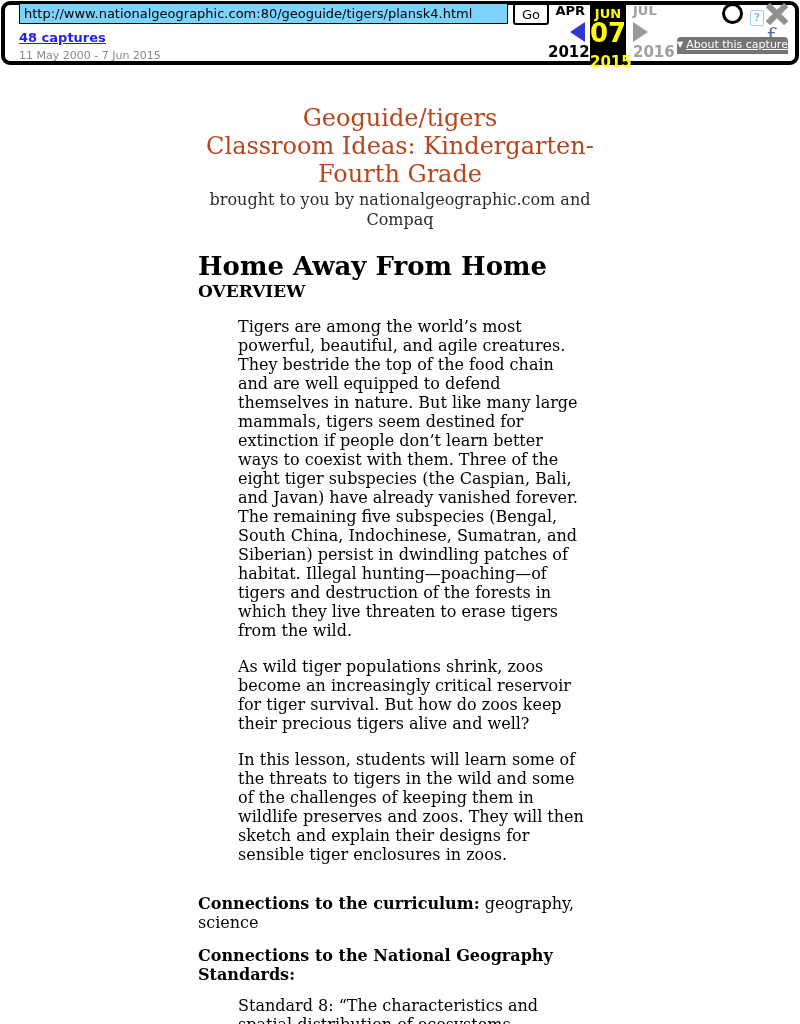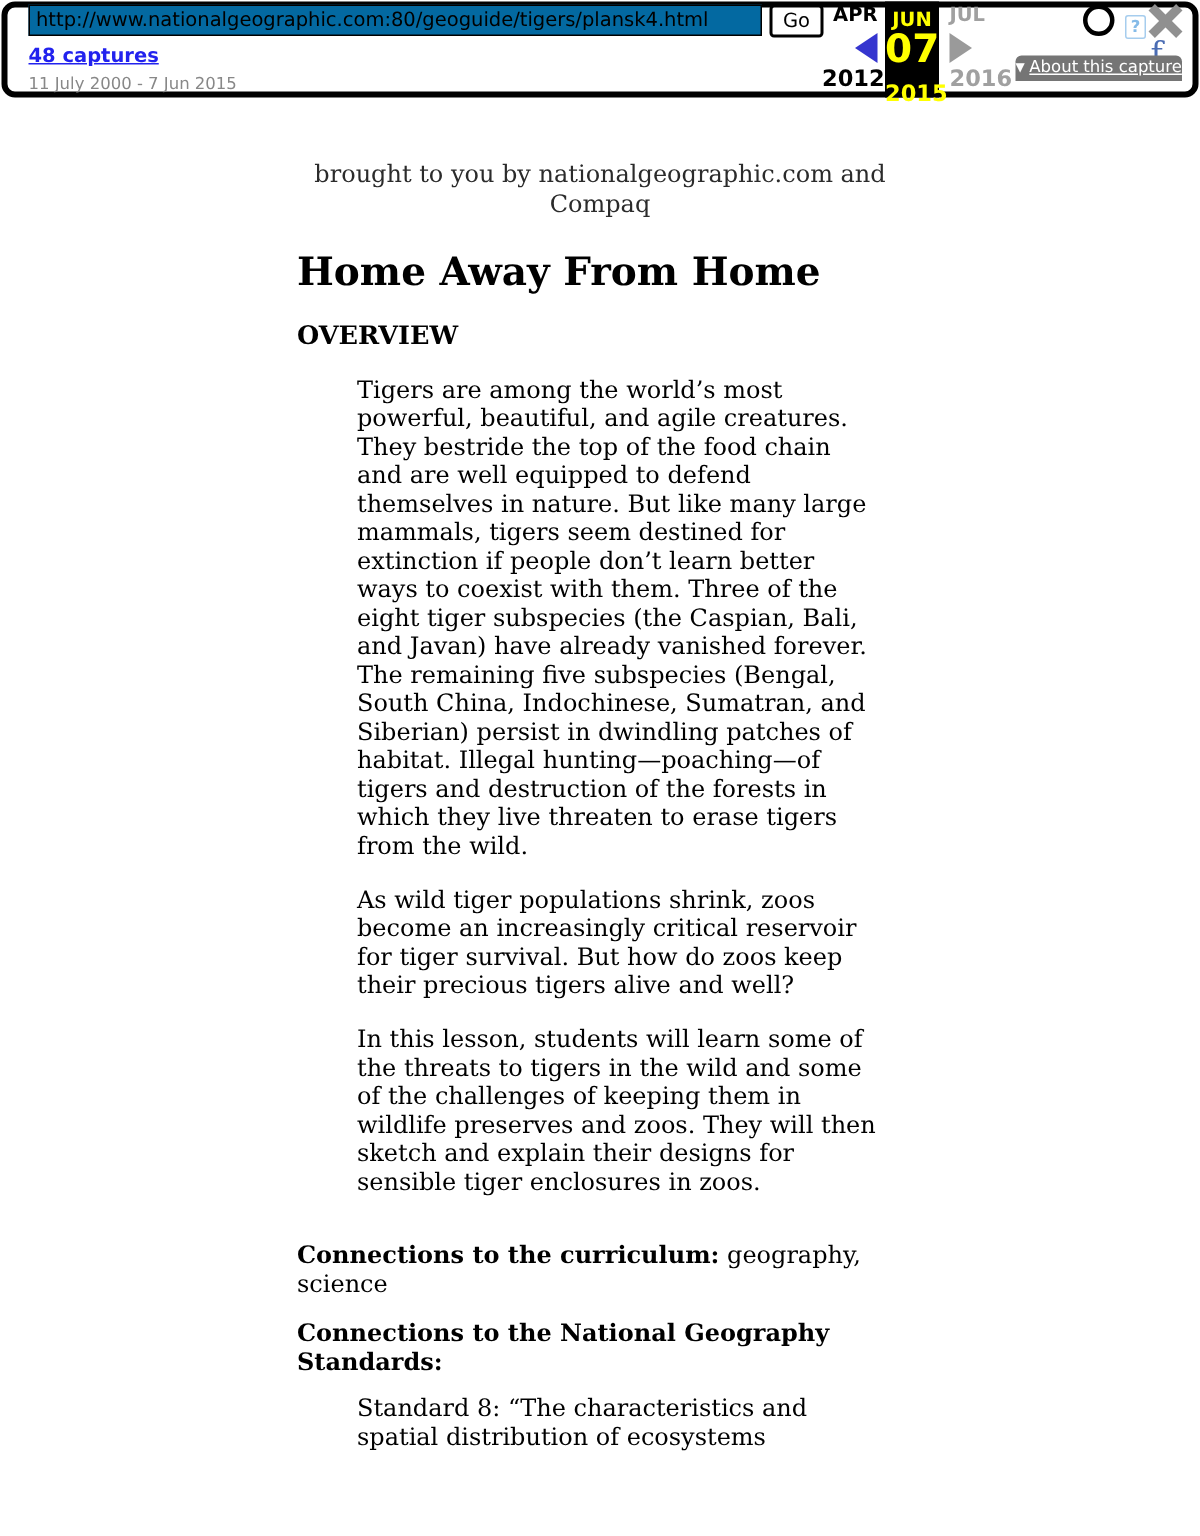--- a/index.html
+++ b/index.html
@@ -7,21 +7,21 @@
     width:800px;height:1024px;overflow:hidden;background:#fff;position:relative;
     font-family:"DejaVu Sans","Liberation Sans",sans-serif;
   }
   
   .wb-toolbar{
     position:absolute;left:1px;top:1px;width:798px;height:64px;box-sizing:border-box;
     border:4px solid #000;border-radius:9px;background:#fff;z-index:10;
   }
   .url-input{
     position:absolute;left:14px;top:-2px;width:489px;height:21px;box-sizing:border-box;
-    border:1px solid #000;background:#0369a1;font:13px "DejaVu Sans",sans-serif;
+    border:1px solid #000;background:#7dd3fc;font:13px "DejaVu Sans",sans-serif;
     padding:1px 4px;color:#000;
   }
   .go-btn{
     position:absolute;left:508px;top:-2px;width:36px;height:22px;box-sizing:border-box;
     border:2px solid #000;border-radius:3px;background:#fff;
     font:13px "DejaVu Sans",sans-serif;color:#000;padding:0;cursor:pointer;
   }
   .captures-link{
     position:absolute;left:14px;top:25px;font-size:13px;font-weight:bold;
     color:#2222ee;text-decoration:underline;cursor:pointer;
@@ -67,36 +67,36 @@
   .about-tab .caret{font-size:8px;vertical-align:1px;margin-right:3px;}
   .about-tab .lbl{text-decoration:underline;}
   
   .page-content{
     position:relative;width:404px;margin:0 auto;padding-top:104px;
     font-family:"DejaVu Serif","Liberation Serif",serif;color:#000;
   }
   .page-title{font-size:24px;line-height:28px;text-align:center;color:#b5461e;}
   .page-subtitle{font-size:16px;line-height:19.5px;text-align:center;color:#2b2b2b;margin-top:2px;}
   .main-heading{font-size:26px;line-height:30px;font-weight:bold;margin:22px 0 0;}
-  .overview-label{font-size:17px;font-weight:bold;margin-top:17px;}
+  .overview-label{font-size:17px;font-weight:bold;}
   .body-quote{margin:16px 0 0 40px;width:347px;font-size:16px;line-height:19px;}
   .body-quote p{margin:12px 0 17px;}
   .connections{margin:30px 0 0;font-size:16px;line-height:19px;}
   .connections .label{font-weight:bold;}
   .standards-label{margin:14px 0 0;font-size:16px;font-weight:bold;line-height:19px;}
   .standard-quote{margin:12px 0 0 40px;width:347px;font-size:16px;line-height:19px;}
 </style>
 </head>
 <body>
 
 <div class="wb-toolbar">
   <input class="url-input" value="http://www.nationalgeographic.com:80/geoguide/tigers/plansk4.html" style="">
   <button class="go-btn">Go</button>
   <a class="captures-link">48 captures</a>
-  <div class="date-range">11 July 2000 - 7 Jun 2015</div>
+  <div class="date-range">11 May 2000 - 7 Jun 2015</div>
 
   <div class="prev-month">APR</div>
   <div class="prev-arrow"></div>
   <div class="prev-year">2012</div>
 
   <div class="current-col">
     <div class="cur-month">JUN</div>
     <div class="cur-day">07</div>
     <div class="cur-year">2015</div>
   </div>
@@ -111,20 +111,25 @@
     <i class="a"></i>
       <i class="b"></i>
   </div>
   <div class="fb-icon">f</div>
   <div class="about-tab">
     <span class="caret">▼</span><span class="lbl">About this capture</span>
   </div>
 </div>
 
 <div class="page-content">
+  <div class="page-title">
+    <div>Geoguide/tigers</div>
+    <div>Classroom Ideas: Kindergarten-</div>
+    <div>Fourth Grade</div>
+  </div>
   <div class="page-subtitle">brought to you by nationalgeographic.com and Compaq</div>
 
   <div class="main-heading">Home Away From Home</div>
   <div class="overview-label">OVERVIEW</div>
 
   <blockquote class="body-quote">
     <p>Tigers are among the world’s most powerful, beautiful, and agile creatures. They bestride the top of the food chain and are well equipped to defend themselves in nature. But like many large mammals, tigers seem destined for extinction if people don’t learn better ways to coexist with them. Three of the eight tiger subspecies (the Caspian, Bali, and Javan) have already vanished forever. The remaining five subspecies (Bengal, South China, Indochinese, Sumatran, and Siberian) persist in dwindling patches of habitat. Illegal hunting—poaching—of tigers and destruction of the forests in which they live threaten to erase tigers from the wild.</p>
     <p>As wild tiger populations shrink, zoos become an increasingly critical reservoir for tiger survival. But how do zoos keep their precious tigers alive and well?</p>
     <p>In this lesson, students will learn some of the threats to tigers in the wild and some of the challenges of keeping them in wildlife preserves and zoos. They will then sketch and explain their designs for sensible tiger enclosures in zoos.</p>
   </blockquote>

